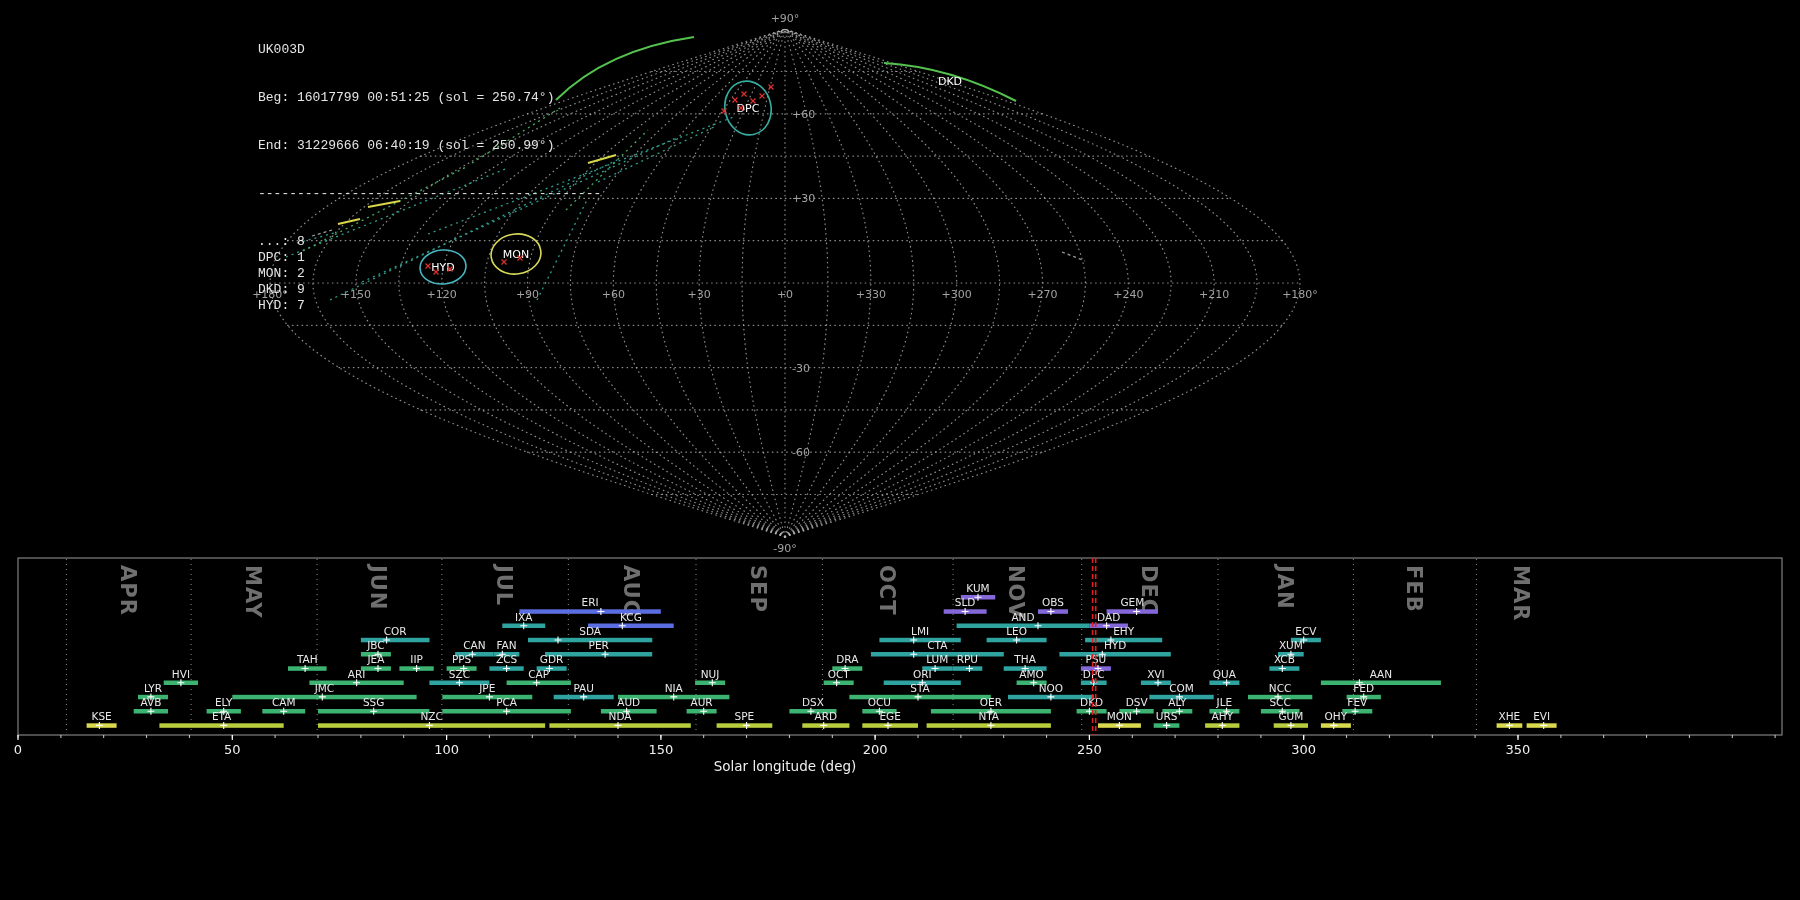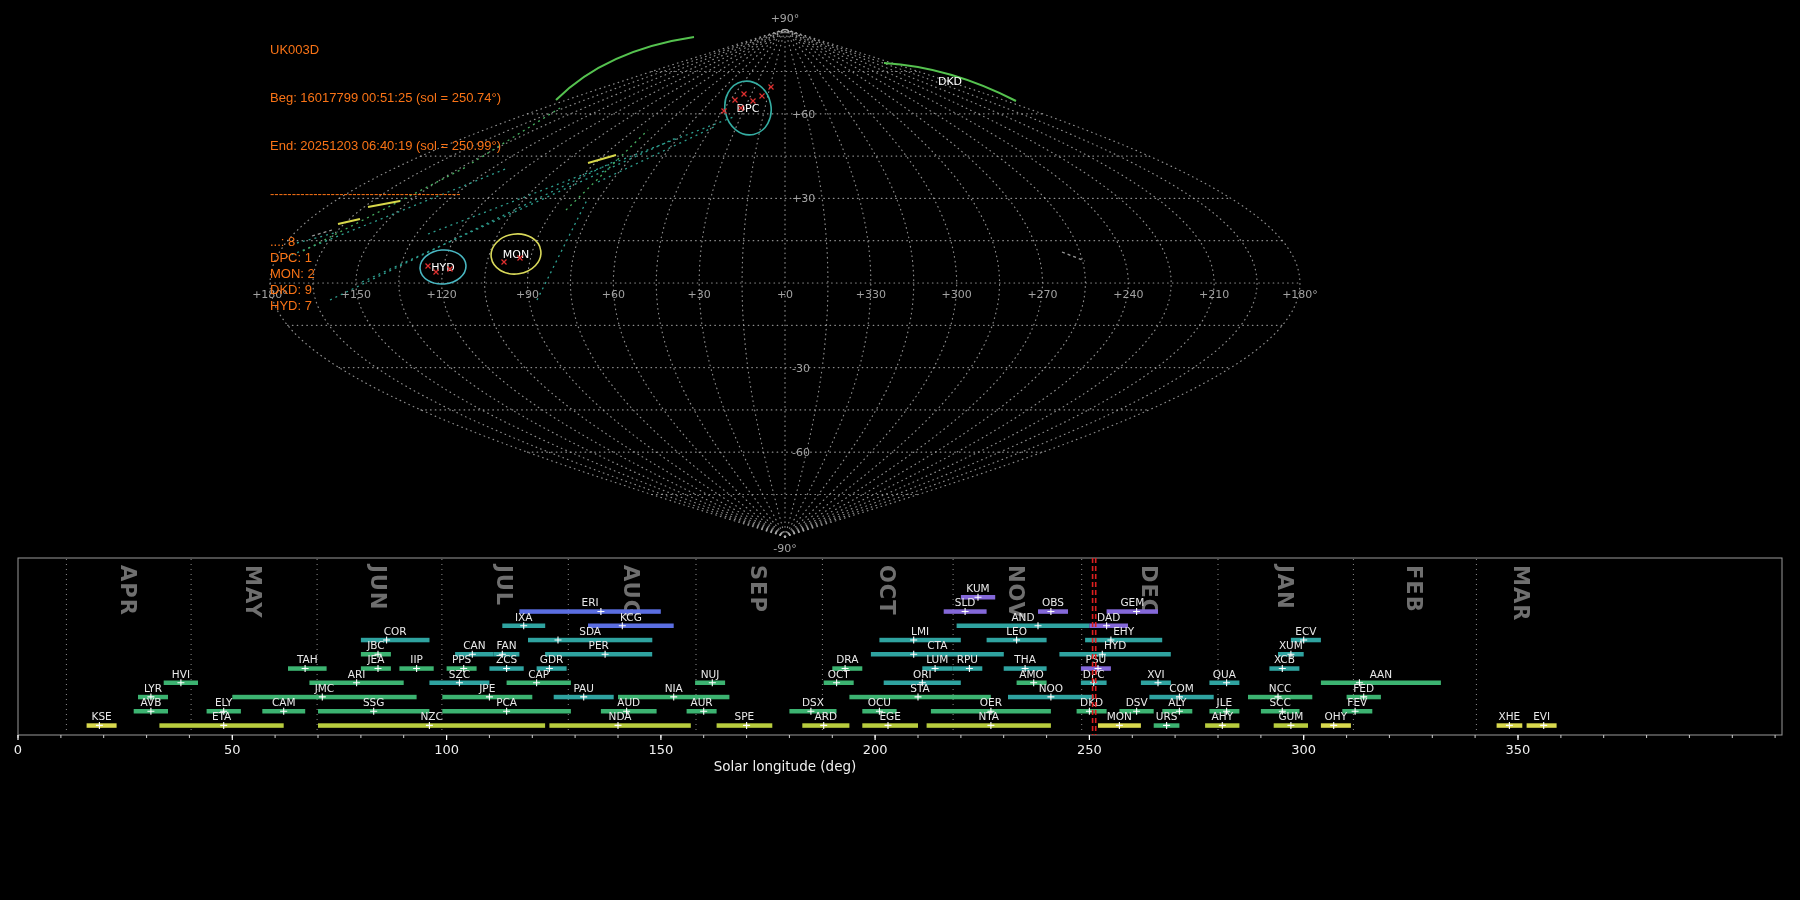--- a/index.html
+++ b/index.html
@@ -1,21 +1,21 @@
 <!DOCTYPE html>
 <html><head>
 <meta charset="utf-8">
 <style>
   *{margin:0;padding:0;box-sizing:border-box}
   html,body{width:1800px;height:900px;background:#000;overflow:hidden}
   #app{position:relative;width:1800px;height:804px;background:#000;font-family:"DejaVu Sans",sans-serif}
   #skymap{position:absolute;left:0;top:0}
   #timeline{position:absolute;left:0;top:557px}
-  #obs-header{position:absolute;left:270px;top:10px;font-family:Liberation Sans, sans-serif;
-              font-size:13px;line-height:16px;color:#f97316;white-space:pre}
+  #obs-header{position:absolute;left:258px;top:10px;font-family:Liberation Mono, monospace;
+              font-size:13px;line-height:16px;color:#e5e5e5;white-space:pre}
   svg text{font-family:"DejaVu Sans",sans-serif}
   .grid{stroke:#b5b5b5;stroke-width:1.2;stroke-dasharray:.6 4.2;stroke-linecap:round;fill:none;opacity:.78}
   .maplabel{fill:#a2a2a2;font-size:11px}
   .radlabel{fill:#fff;font-size:11px;text-anchor:middle}
   .monthlabel{fill:#6f6f6f;font-size:21px;font-weight:bold;letter-spacing:1px}
   .ticklabel{fill:#f0f0f0;font-size:13px;text-anchor:middle}
   .axistitle{fill:#f0f0f0;font-size:13.5px;text-anchor:middle}
   .showerlabel{fill:#e9e9e9;font-size:10.5px;text-anchor:middle}
 </style>
 </head>
@@ -122,21 +122,21 @@
         <path d="M517.5,255.5 l5,5 M522.5,255.5 l-5,5" stroke="#e03030" stroke-width="1.2"></path>
         <path d="M433.5,269.5 l5,5 M438.5,269.5 l-5,5" stroke="#e03030" stroke-width="1.2"></path>
         <path d="M447.5,266.5 l5,5 M452.5,266.5 l-5,5" stroke="#e03030" stroke-width="1.2"></path>
         <path d="M425.5,263.5 l5,5 M430.5,263.5 l-5,5" stroke="#e03030" stroke-width="1.2"></path>
       </g>
     </svg>
 
   <div id="obs-header">
     <div class="hdr-line">UK003D</div>
     <div class="hdr-line">Beg: 16017799 00:51:25 (sol = 250.74°)</div>
-    <div class="hdr-line">End: 20251203 06:40:19 (sol = 250.99°)</div>
+    <div class="hdr-line">End: 31229666 06:40:19 (sol = 250.99°)</div>
     <div class="hdr-line">--------------------------------------------</div>
     <div id="counts-block"><div class="hdr-line">...: 8</div><div class="hdr-line">DPC: 1</div><div class="hdr-line">MON: 2</div><div class="hdr-line">DKD: 9</div><div class="hdr-line">HYD: 7</div></div>
   </div>
 
   <svg id="timeline" width="1800" height="343">
       <rect x="18" y="1" width="1764" height="177" fill="none" stroke="#9a9a9a" stroke-width="1"></rect>
       <line x1="66.4" y1="2" x2="66.4" y2="177" stroke="#8a8a8a" stroke-width="1" stroke-dasharray="1 4"></line>
       <line x1="191.1" y1="2" x2="191.1" y2="177" stroke="#8a8a8a" stroke-width="1" stroke-dasharray="1 4"></line>
       <line x1="317.1" y1="2" x2="317.1" y2="177" stroke="#8a8a8a" stroke-width="1" stroke-dasharray="1 4"></line>
       <line x1="441.9" y1="2" x2="441.9" y2="177" stroke="#8a8a8a" stroke-width="1" stroke-dasharray="1 4"></line>

